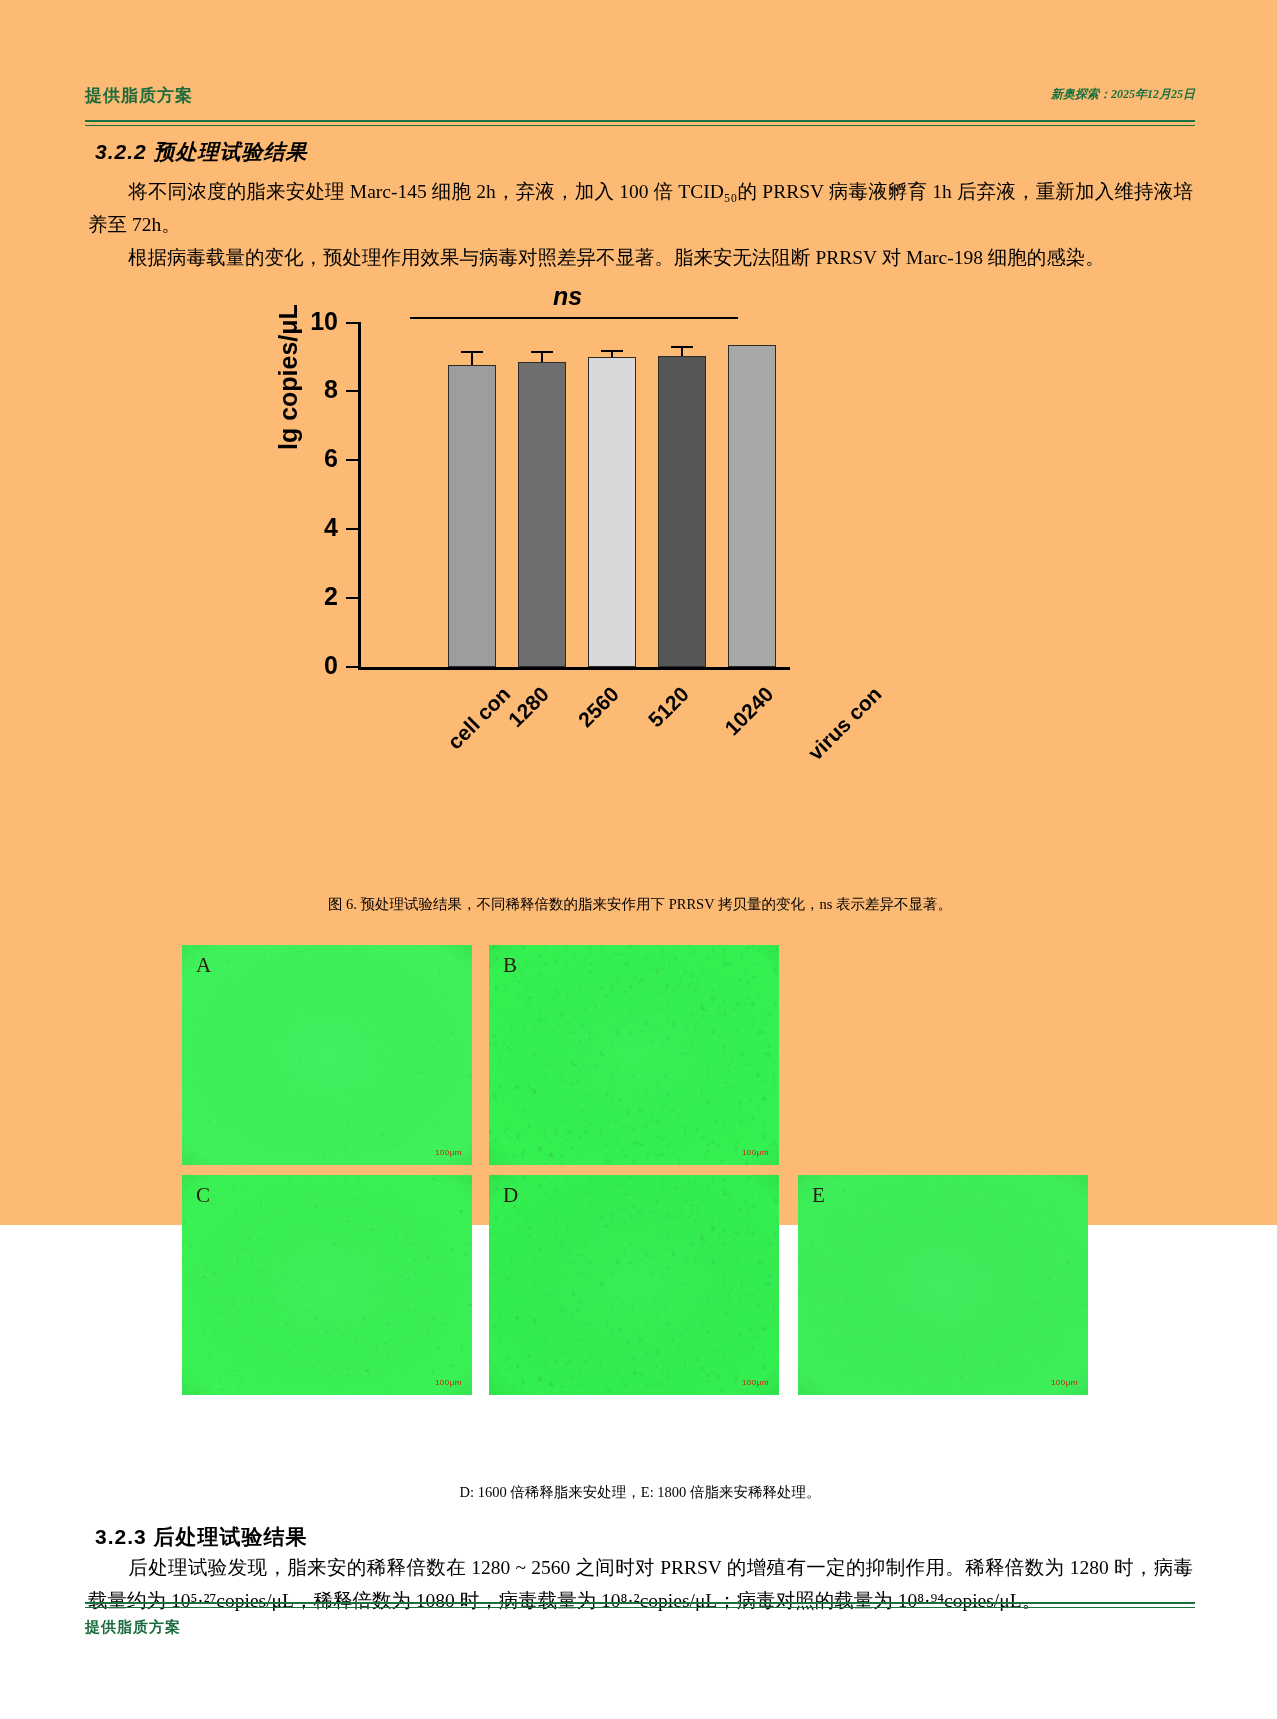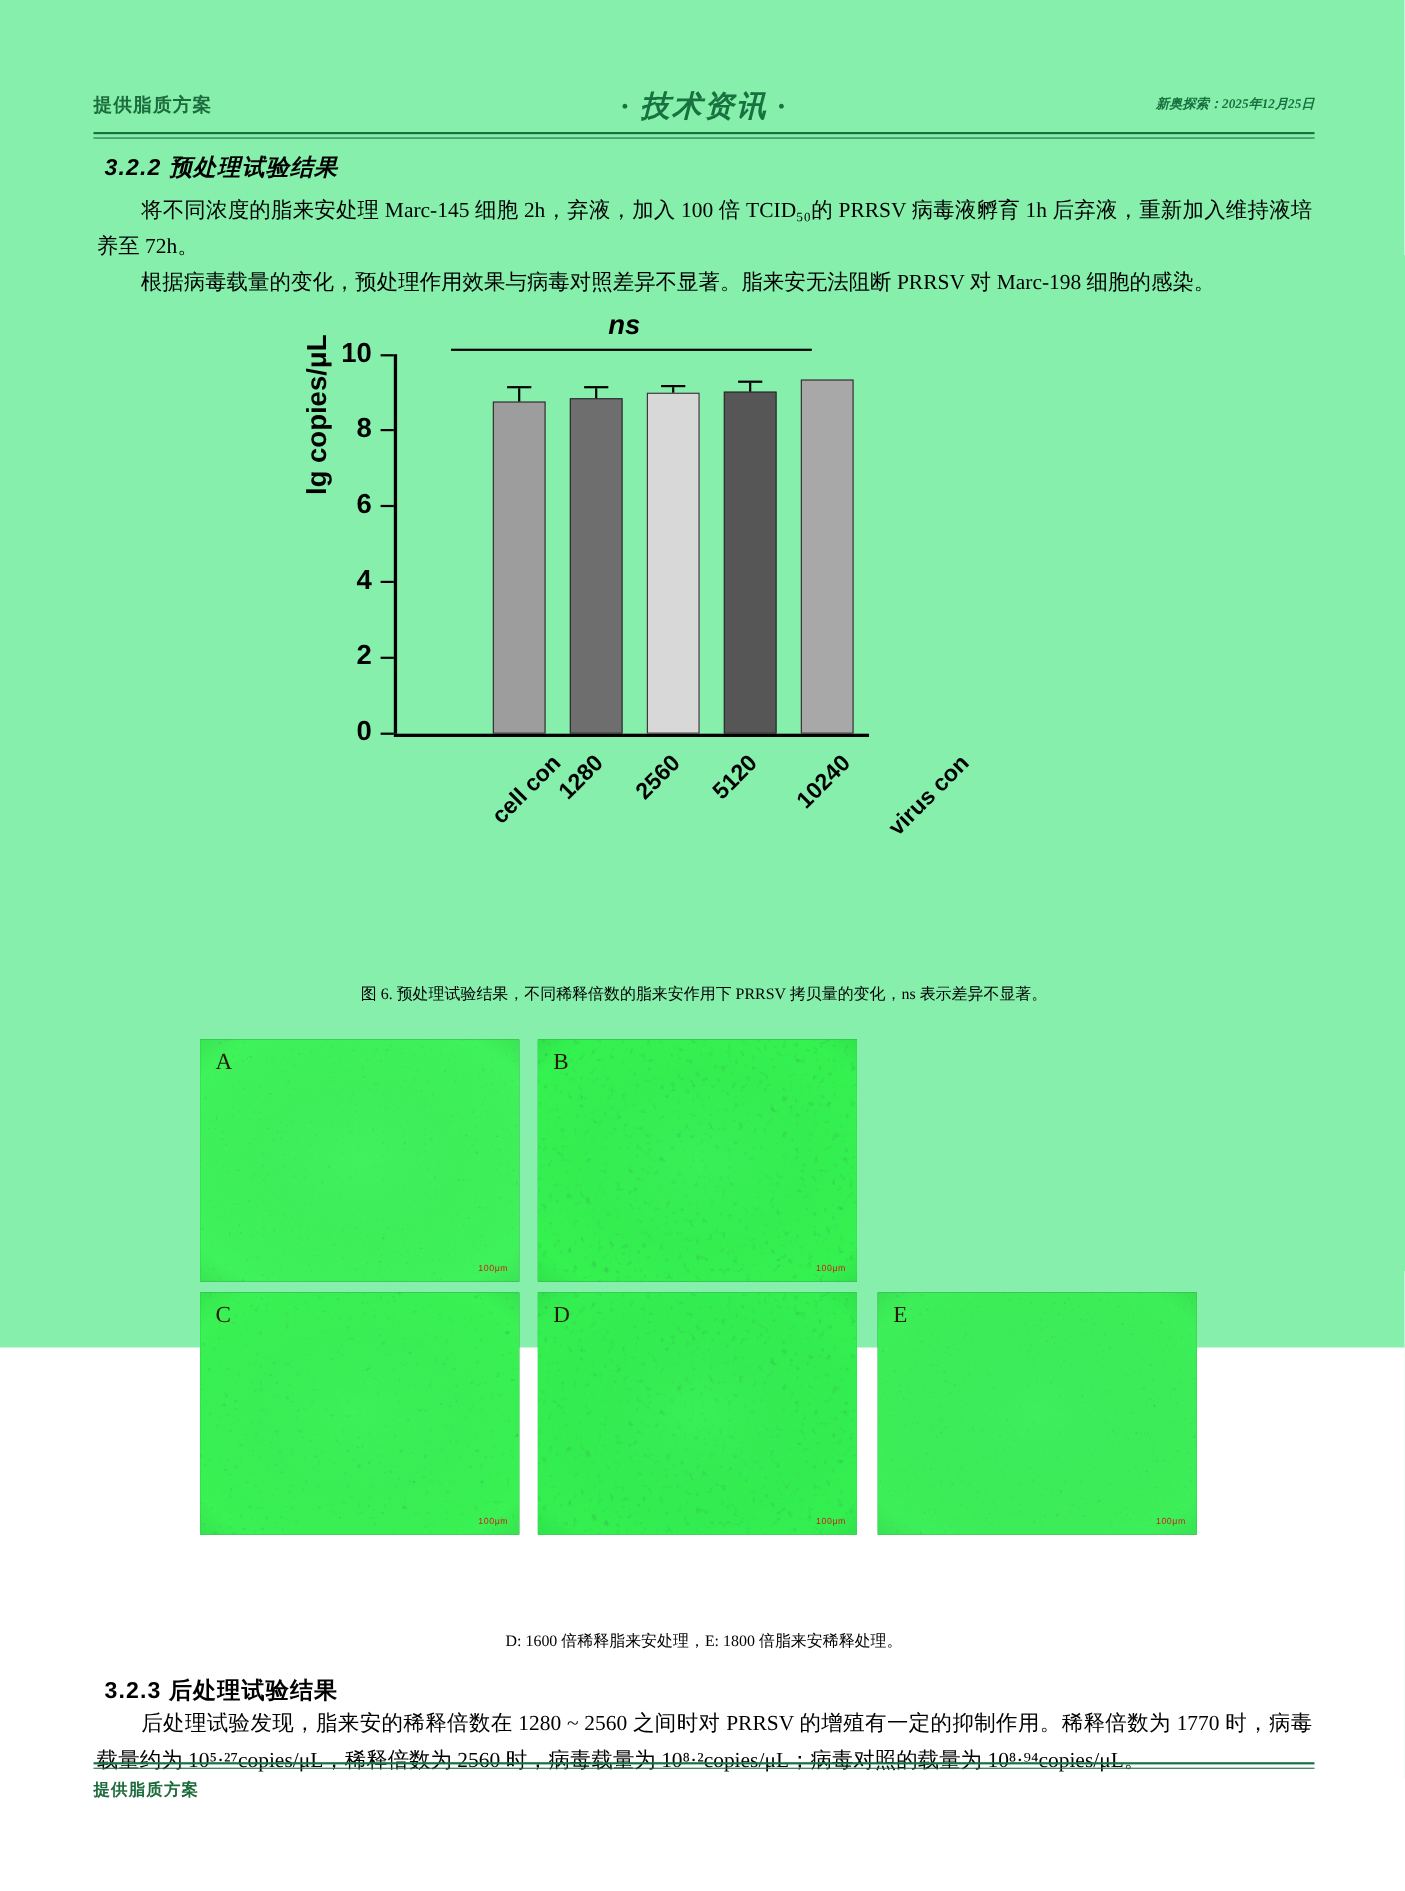--- a/index.html
+++ b/index.html
@@ -13,21 +13,21 @@
     position: relative;
     font-family: "Liberation Serif", serif;
     color: #000;
     overflow: hidden;
   }
   .page {
     position: absolute;
     left: 0; top: 0;
     width: 1277px;
     height: 1225px;
-    background: #86efac;
+    background: #fdba74;
   }
 
   
   .header {
     position: absolute;
     left: 85px;
     top: 78px;
     width: 1110px;
     height: 40px;
   }
@@ -265,21 +265,20 @@
     letter-spacing: 0.5px;
   }
 </style>
 </head>
 <body>
 
 <div class="page">
 
   <div class="header">
     <div class="header-left">提供脂质方案</div>
-    <div class="header-center">· 技术资讯 ·</div>
     <div class="header-right">新奥探索：2025年12月25日</div>
   </div>
   <div class="header-rule"></div>
   <div class="header-rule2"></div>
 
   <div class="sec-head" style="left:95px; top:138px;font-style:italic;">3.2.2 预处理试验结果</div>
 
   <div class="para" style="left:88px; top:175px; width:1105px;">
     <span class="ind"></span><span>将不同浓度的脂来安处理 Marc-145 细胞 2h，弃液，加入 100 倍 TCID₅₀的 PRRSV 病毒液孵育 1h 后弃液，重新加入维持液培养至 72h。</span>
   </div>
@@ -427,20 +426,20 @@
     </svg>
     <div class="lbl">E</div>
     <div class="scale">100μm</div>
   </div>
 
   <div class="caption" style="left:150px; top:1478px; width:980px;">D: 1600 倍稀释脂来安处理，E: 1800 倍脂来安稀释处理。</div>
 
   <div class="sec-head" style="left:95px; top:1523px;">3.2.3 后处理试验结果</div>
 
   <div class="para" style="left:88px; top:1551px; width:1105px;">
-    <span class="ind"></span><span>后处理试验发现，脂来安的稀释倍数在 1280 ~ 2560 之间时对 PRRSV 的增殖有一定的抑制作用。稀释倍数为 1770 时，病毒载量约为 10⁵·²⁷copies/μL，稀释倍数为 2560 时，病毒载量为 10⁸·²copies/μL；病毒对照的载量为 10⁸·⁹⁴copies/μL。</span>
+    <span class="ind"></span><span>后处理试验发现，脂来安的稀释倍数在 1280 ~ 2560 之间时对 PRRSV 的增殖有一定的抑制作用。稀释倍数为 1280 时，病毒载量约为 10⁵·²⁷copies/μL，稀释倍数为 1080 时，病毒载量为 10⁸·²copies/μL；病毒对照的载量为 10⁸·⁹⁴copies/μL。</span>
   </div>
 
   <div class="footer-rule"></div>
   <div class="footer-rule2"></div>
   <div class="footer-left">提供脂质方案</div>
 
 </div>
 
 </body></html>

